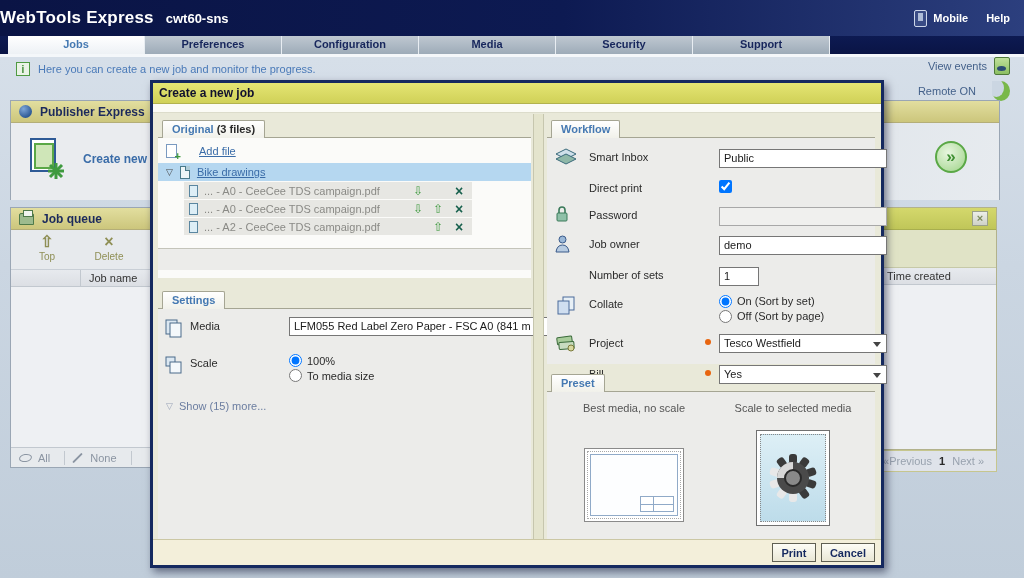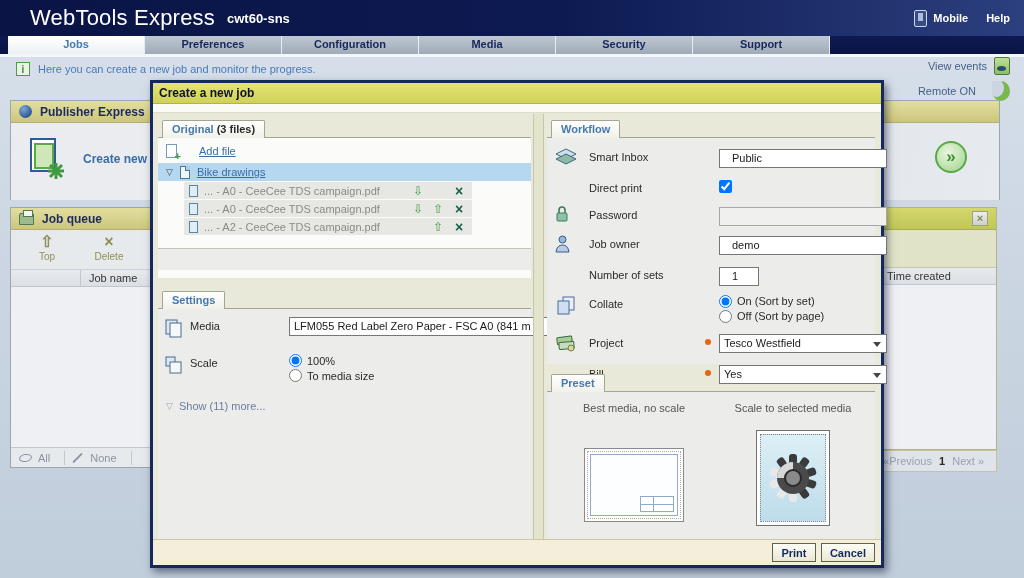--- a/index.html
+++ b/index.html
@@ -3,21 +3,21 @@
 <meta charset="utf-8">
 <style>
   * { margin:0; padding:0; box-sizing:border-box; }
   html,body { width:1024px; height:578px; }
   body { font-family:"Liberation Sans", sans-serif; position:relative; overflow:hidden; background:#c9d4e0; }
 
   
   .topbar { position:absolute; top:0; left:0; width:1024px; height:36px;
     background:linear-gradient(90deg,#0a1445 0%,#0d1a52 55%,#2c3f7e 100%);
     display:flex; align-items:center; color:#fff; }
-  .app-title { margin-left:30px; font-size:22px; font-weight:normal; letter-spacing:.2px; }
+  .app-title { font-size:17px; font-weight:bold; letter-spacing:.2px; }
   .host-name { margin-left:12px; font-size:13px; font-weight:bold; }
   .topbar-right { margin-left:auto; margin-right:14px; display:flex; align-items:center; gap:18px; font-size:11px; font-weight:bold; }
   .mobile-wrap { display:flex; align-items:center; gap:6px; cursor:pointer;padding-left:36px; }
   .device-icon { width:13px; height:17px; border:1px solid #cdd6ea; border-radius:2px; background:#3a4c86; position:relative; }
   .device-icon:after { content:""; position:absolute; left:3px; top:2px; right:3px; height:8px; background:#aebcd8; }
   .help-link { cursor:pointer; }
 
   
   .tabbar { position:absolute; top:36px; left:0; width:1024px; height:18px;
     background:linear-gradient(#0d1a52,#0a1445); display:flex; padding-left:8px; }
@@ -130,21 +130,21 @@
   .showmore { display:flex; align-items:center; gap:6px; margin:16px 0 0 8px; font-size:11px; color:#6b7da0; cursor:pointer; }
   .showmore .tri { font-size:9px; color:#9aa4b8; }
 
   .wf-box { border-top:1px solid #a5a593; background:#ececea; padding-top:10px; height:227px; }
   .wf-row { display:flex; align-items:flex-start; margin:0 6px 9px 4px; }
   .wf-icon { width:38px; flex:none; padding-left:4px; padding-top:0px; }
   .wf-label { width:116px; flex:none; font-size:11px; color:#2a2a2a; padding-top:3px; }
   .req-dot { width:14px; flex:none; padding-top:5px; }
   .req-dot i { display:block; width:6px; height:6px; border-radius:50%; background:#e8650f; }
   .wf-ctrl { width:168px; flex:none; }
-  .txt { width:100%; height:19px; border:1px solid #767676; background:#fff; font-size:11px; font-family:"Liberation Sans",sans-serif; padding:0 12px; color:#1a1a1a; }
+  .txt { width:100%; height:19px; border:1px solid #767676; background:#fff; font-size:11px; font-family:"Liberation Sans",sans-serif; padding:0 4px; color:#1a1a1a; }
   .txt:disabled { background:#f0f0ee; border-color:#a8a8a8; }
   .txt-small { width:40px; }
 
   .preset-tabrow { margin-top:8px; }
   .preset-box { flex:1; border-top:1px solid #a5a593; background:#ececea; display:flex; padding:10px 0 0 12px; gap:24px; }
   .preset-opt { text-align:center; }
   .preset-lbl { font-size:11px; color:#555; margin-bottom:6px; width:150px; }
   .preset-opt.b .preset-lbl { width:120px; }
   .thumb-a { margin:34px auto 0; width:100px; height:74px; border:1px solid #8a8a8a; background:#fff; padding:5px; cursor:pointer; }
   .thumb-a-in { width:100%; height:100%; border:1px solid #90aac8; outline:1px dotted #a8a8a8; outline-offset:2px; position:relative; background:#fdfeff; }
@@ -353,21 +353,21 @@
                 <span>100%</span>
               </label>
               <label class="radio-line">
                 <input type="radio" name="scale" style="">
                 <span>To media size</span>
               </label>
             </div>
           </div>
           <div class="showmore">
             <span class="tri">▽</span>
-            <span>Show (11) more...</span>
+            <span>Show (15) more...</span>
           </div>
         </div>
       </div>
 
       <div class="col-split"></div>
 
       <div class="col-right">
         <div class="sec-tabrow">
           <div class="sec-tab">
             <span>Workflow</span>

